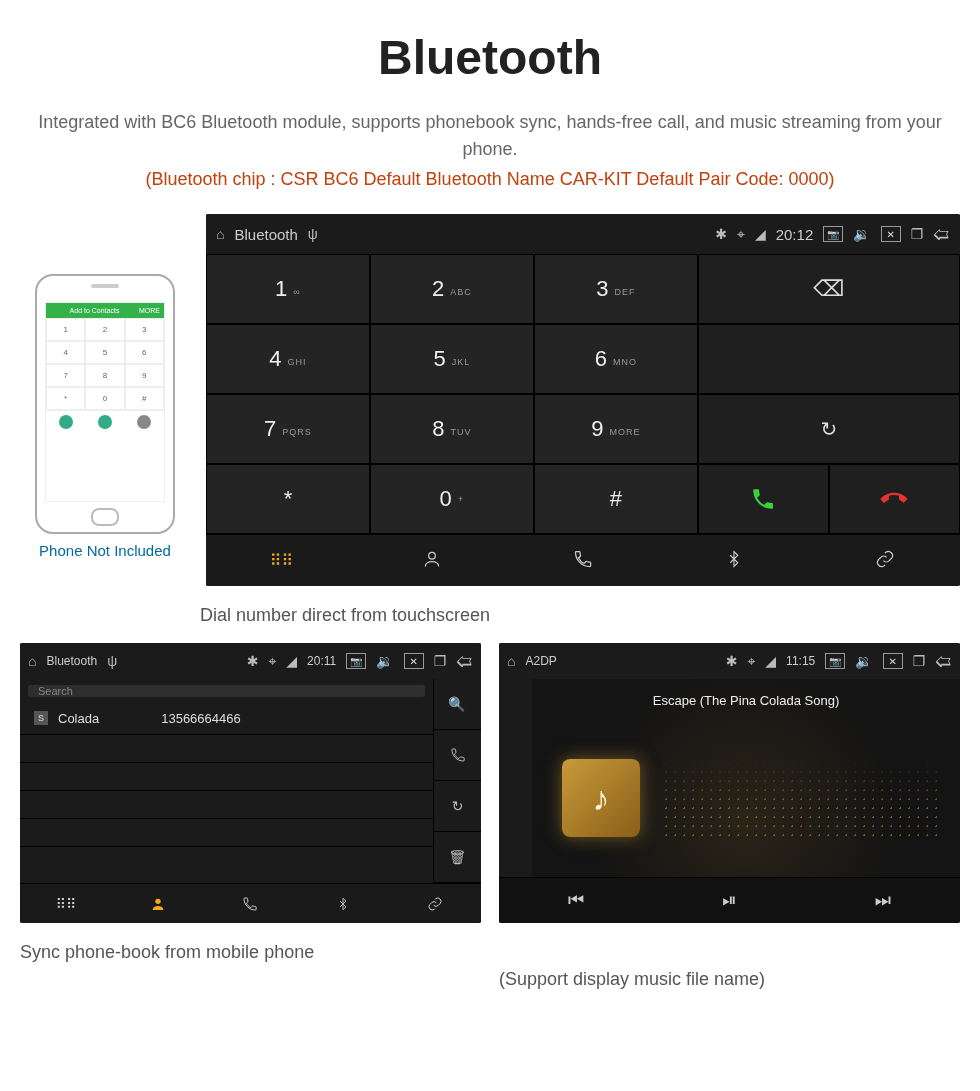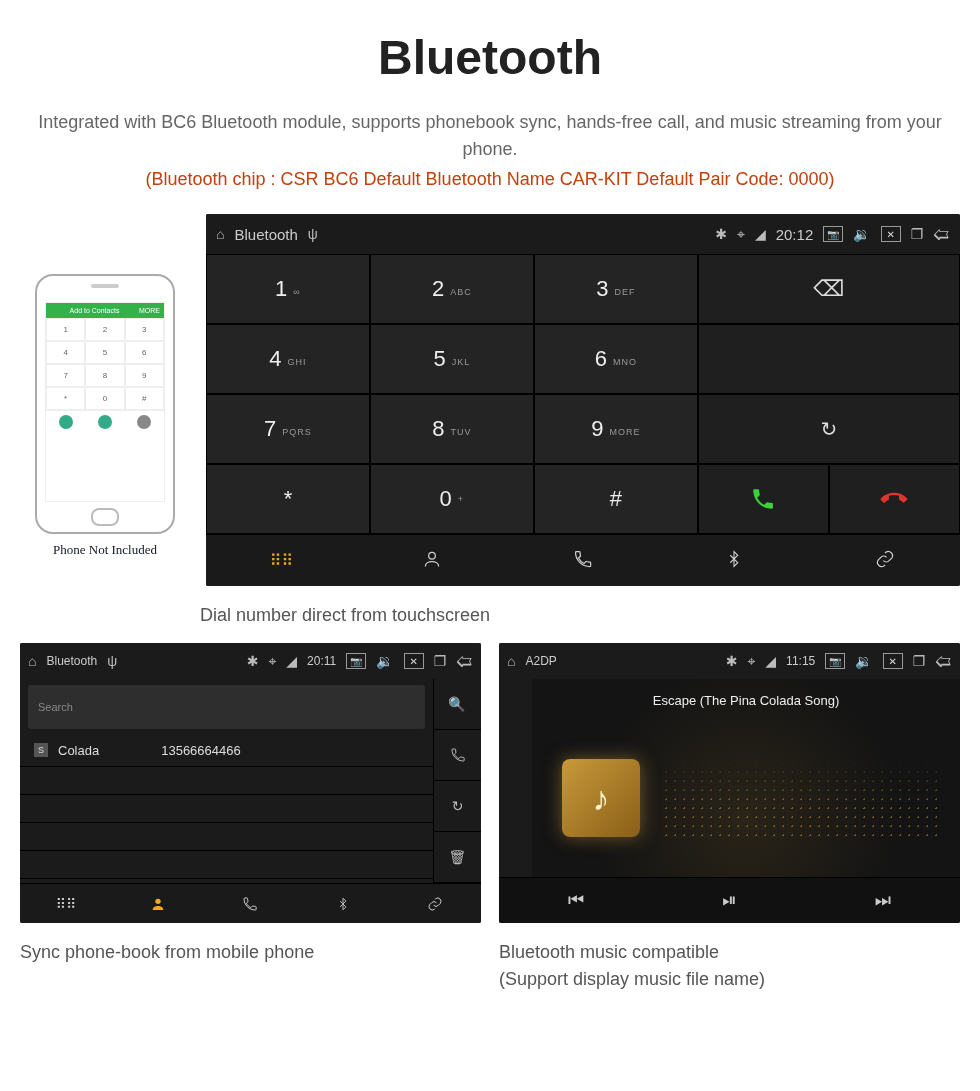--- a/index.html
+++ b/index.html
@@ -17,21 +17,21 @@
 .phone::before { content:""; position:absolute; top:8px; left:50%; transform:translateX(-50%); width:28px; height:4px; background:#ccc; border-radius:2px; }
 .phone::after { content:""; position:absolute; bottom:6px; left:50%; transform:translateX(-50%); width:24px; height:14px; border:2px solid #bbb; border-radius:8px; }
 .phone-screen { position:absolute; top:26px; left:8px; right:8px; bottom:30px; background:#fff; border:1px solid #eee; font-size:8px; }
 .phone-top { background:#33b24a; color:#fff; padding:4px; font-size:7px; }
 .phone-grid { display:grid; grid-template-columns:repeat(3,1fr); gap:0; }
 .phone-grid div { border:1px solid #eee; padding:6px 0; text-align:center; color:#666; }
 .phone-bottom { display:flex; justify-content:space-around; padding:4px 0; border-top:1px solid #eee; }
 .phone-bottom span { width:14px; height:14px; border-radius:50%; display:inline-block; }
 .bt-icon { position:absolute; top:20px; left:18px; font-size:36px; color:#0a5bd6; }
 .bt-icon::after { content:""; position:absolute; top:-6px; right:-14px; width:16px; height:16px; border:3px solid transparent; border-top-color:#0a5bd6; border-right-color:#0a5bd6; border-radius:50%; transform:rotate(-30deg); }
-.phone-caption { color:#0f172a; font-size:13px;font-family:Liberation Serif, serif; }
+.phone-caption { color:#0369a1; font-size:15px; }
 
 
 .unit { background:#1b1b1b; color:#ddd; border-radius:2px; overflow:hidden; }
 .main-unit { flex:1; }
 .statusbar { display:flex; align-items:center; font-size:14px; padding:8px 10px; gap:10px; background:#1b1b1b; }
 .statusbar .spacer { flex:1; }
 .statusbar .st { color:#ccc; font-size:15px; }
 .statusbar .ico { color:#bbb; font-size:14px; }
 .statusbar .box { width:20px; height:16px; border:1px solid #999; display:inline-flex; align-items:center; justify-content:center; font-size:10px; }
 .statusbar .back { font-size:20px; transform:scaleX(-1); }
@@ -53,21 +53,21 @@
 .caption { font-size:18px; color:#555; margin:16px 0 8px; line-height:1.5; }
 
 
 .bottom-row { display:flex; gap:18px; margin-top:14px; }
 .half { flex:1; }
 .small-unit { height:280px; display:flex; flex-direction:column; }
 .small-unit .statusbar { font-size:11px; padding:6px 8px; }
 .small-unit .statusbar .st { font-size:12px; }
 .contacts-body { flex:1; display:flex; }
 .contacts-list { flex:1; }
-.search-row { background:#2e2e2e; border-radius:3px; margin:6px 8px; padding:16px 10px; font-size:11px; color:#888; }
+.search-row { background:#2e2e2e; border-radius:3px; margin:6px 8px; padding:0 10px; font-size:11px; color:#888; }
 .contact-row { display:flex; gap:10px; padding:8px 14px; font-size:13px; border-bottom:1px solid #000; color:#ddd; }
 .contact-row .badge { width:14px; height:14px; background:#555; font-size:9px; display:flex; align-items:center; justify-content:center; }
 .blank-row { height:28px; border-bottom:1px solid #000; }
 .contacts-side { width:48px; display:flex; flex-direction:column; }
 .contacts-side div { flex:1; display:flex; align-items:center; justify-content:center; border-left:1px solid #000; border-bottom:1px solid #000; color:#bbb; font-size:14px; }
 .small-tab { height:40px; font-size:14px; }
 
 .a2dp-body { flex:1; display:flex; flex-direction:column; align-items:center; justify-content:center; background:radial-gradient(circle at 50% 70%, #2a2418 0%, #141414 60%); position:relative;margin-left:33px; }
 .song-title { font-size:13px; color:#eee; margin-bottom:18px; }
 .album { width:78px; height:78px; background:linear-gradient(135deg,#c89a3a,#8a5f18); border-radius:8px; display:flex; align-items:center; justify-content:center; font-size:34px; color:#fff4d6; box-shadow:0 0 18px rgba(200,154,58,.5); position:absolute; left:30px; top:80px;}
@@ -336,16 +336,16 @@
         <div class="album">♪</div>
         <div class="eq-dots"></div>
       </div>
       <div class="player-ctrl">
         <span>⏮</span>
         <span>⏯</span>
         <span>⏭</span>
       </div>
     </div>
     <p class="caption">
-      <span>Bluetooth music compatible</span><br><span>(Support display music file name)</span>
+      <br><span>(Support display music file name)</span>
     </p>
   </div>
 </div>
 
 </body></html>

